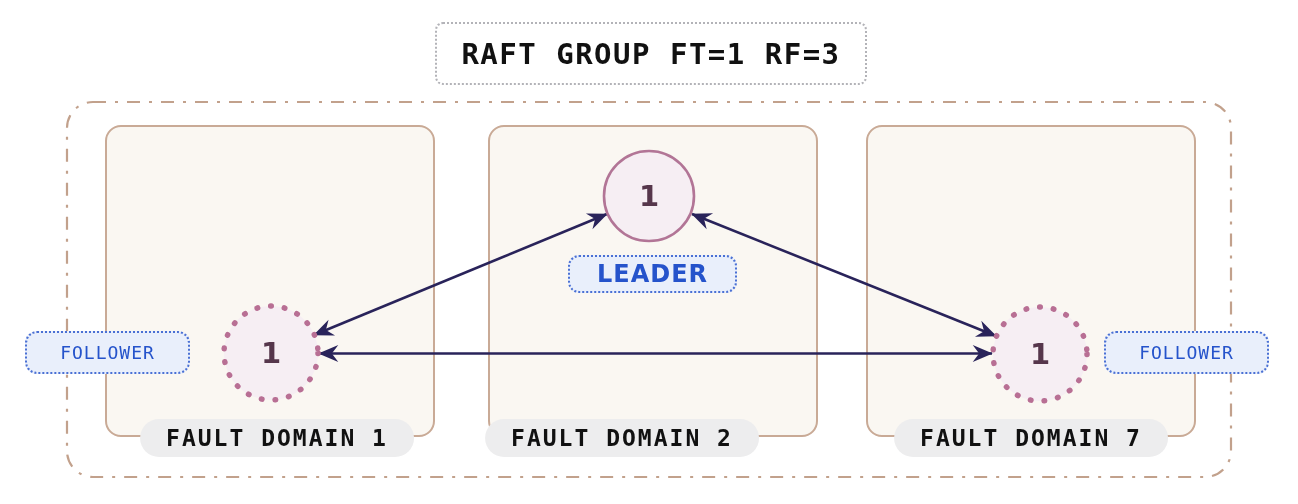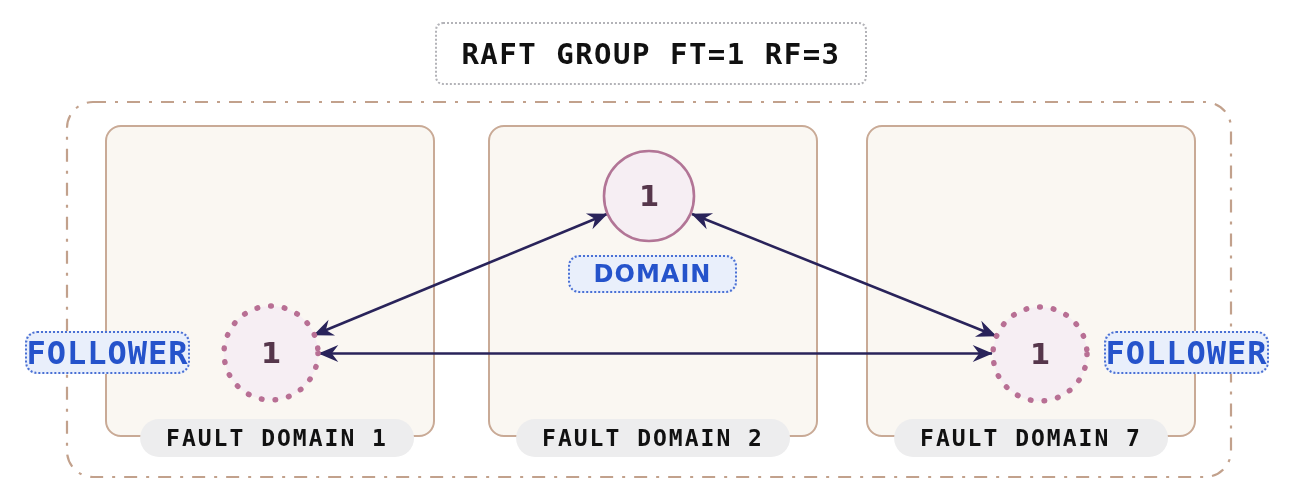--- a/index.html
+++ b/index.html
@@ -49,32 +49,32 @@
     background:var(--role-label-bg,#e9effb);
     border:2.5px dotted var(--role-label-border,#4a70d4);
     color:var(--role-label-text,#2553cb);white-space:nowrap;box-sizing:border-box;
   }
   .leader-label{
     left:568px;top:255px;width:169px;height:38px;border-radius:11px;
     font-family:"DejaVu Sans",sans-serif;font-weight:700;font-size:24px;letter-spacing:1px;
   }
   .follower-label{
     width:165px;height:43px;border-radius:12px;
-    font-family:"DejaVu Sans Mono",monospace;font-weight:700;font-size:32px;letter-spacing:1px;
+    font-family:"DejaVu Sans Mono",monospace;font-weight:400;font-size:18px;letter-spacing:1px;
   }
   .fl-left{left:25px;top:331px;}
   .fl-right{left:1104px;top:331px;}
   
   .domain-pill{
     position:absolute;top:419px;height:38px;line-height:38px;padding:0 26px;border-radius:19px;
     background:var(--domain-label-bg,#ededee);color:#111111;
     font-family:"DejaVu Sans Mono",monospace;font-weight:700;font-size:23px;letter-spacing:2px;
     transform:translateX(-50%);white-space:nowrap;
   }
-  .dp1{left:277px}.dp2{left:653px}.dp3{left:1031px}
+  .dp1{left:277px}.dp2{left:622px}.dp3{left:1031px}
 </style>
 </head>
 <body>
 
 <div class="canvas">
 
   <div class="domain-box fd1"></div>
   <div class="domain-box fd2"></div>
   <div class="domain-box fd3"></div>
 
@@ -94,21 +94,21 @@
   </svg>
 
   <div class="title-box">
     <span>RAFT GROUP FT=1 RF=3</span>
   </div>
 
   <div class="node-id id-leader">1</div>
   <div class="node-id id-f1">1</div>
   <div class="node-id id-f2">1</div>
 
-  <div class="role-label leader-label">DOMAIN</div>
+  <div class="role-label leader-label">LEADER</div>
   <div class="role-label follower-label fl-left">FOLLOWER</div>
   <div class="role-label follower-label fl-right">FOLLOWER</div>
 
   <div class="domain-pill dp1">FAULT DOMAIN 1</div>
   <div class="domain-pill dp2">FAULT DOMAIN 2</div>
   <div class="domain-pill dp3">FAULT DOMAIN 7</div>
 
 </div>
 
 </body></html>

